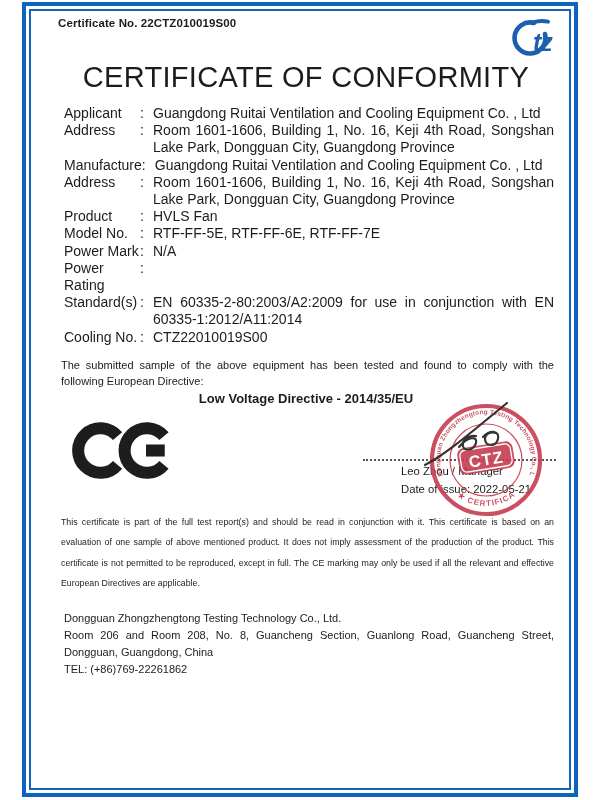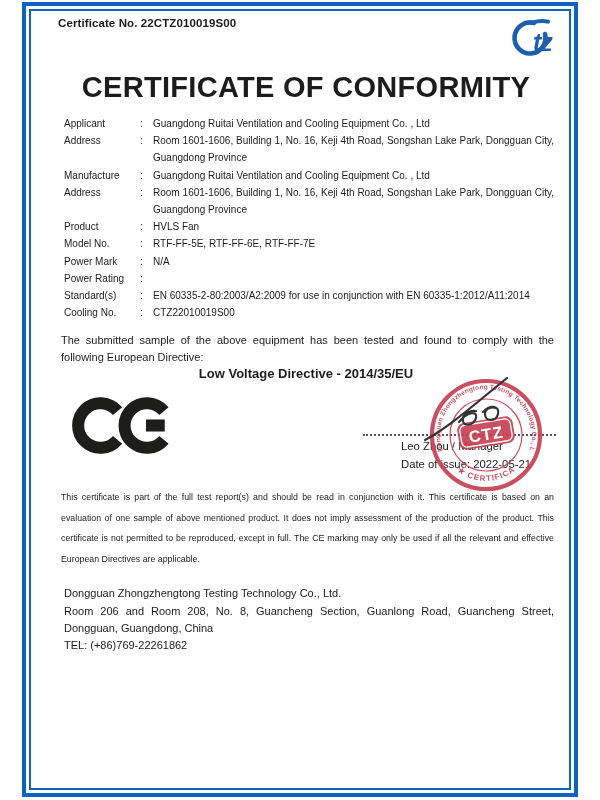--- a/index.html
+++ b/index.html
@@ -11,22 +11,22 @@
   html,body{margin:0;padding:0;}
   body{
     width:600px;height:800px;position:relative;background:#ffffff;overflow:hidden;
     font-family:"Liberation Sans", sans-serif;color:var(--ink);
   }
   .frame{position:absolute;left:22px;right:22px;top:2px;bottom:3px;border:4px solid var(--frame-blue);}
   .frame-inner{position:absolute;inset:3px;border:2px solid var(--frame-blue);}
   .content{position:absolute;left:58px;right:46px;top:0;z-index:2;}
   .cert-no{margin-top:17px;font-size:11.5px;font-weight:bold;letter-spacing:0.1px;}
   .logo{position:absolute;top:14px;right:28px;width:68px;height:46px;z-index:3;}
-  .title{margin-top:42px;font-size:29px;font-weight:bold;text-align:center;letter-spacing:0.3px;white-space:nowrap;}
-  .fields{margin-top:11px;margin-left:6px;font-size:10px;line-height:17.2px;}
+  .title{margin-top:32px;font-size:29px;font-weight:normal;text-align:center;letter-spacing:0.3px;white-space:nowrap;}
+  .fields{margin-top:11px;margin-left:6px;font-size:14px;line-height:17.2px;}
   .field-row{display:flex;align-items:baseline;}
   .f-label{flex:0 0 76px;}
   .f-colon{flex:0 0 13px;}
   .f-value{flex:1;text-align:justify;}
   .statement{margin-top:11px;margin-left:3px;font-size:11px;line-height:16.5px;text-align:justify;}
   .directive{margin-top:1px;font-size:13px;font-weight:bold;text-align:center;line-height:15px;}
   .seal-area{position:relative;height:106px;}
   .ce-mark{position:absolute;left:13px;top:11px;width:100px;height:67px;z-index:1;}
   .sig-dots{position:absolute;left:305px;top:53px;width:193px;border-top:2px dotted #555;z-index:1;}
   .signer{position:absolute;left:343px;top:59px;font-size:11.3px;z-index:2;}

